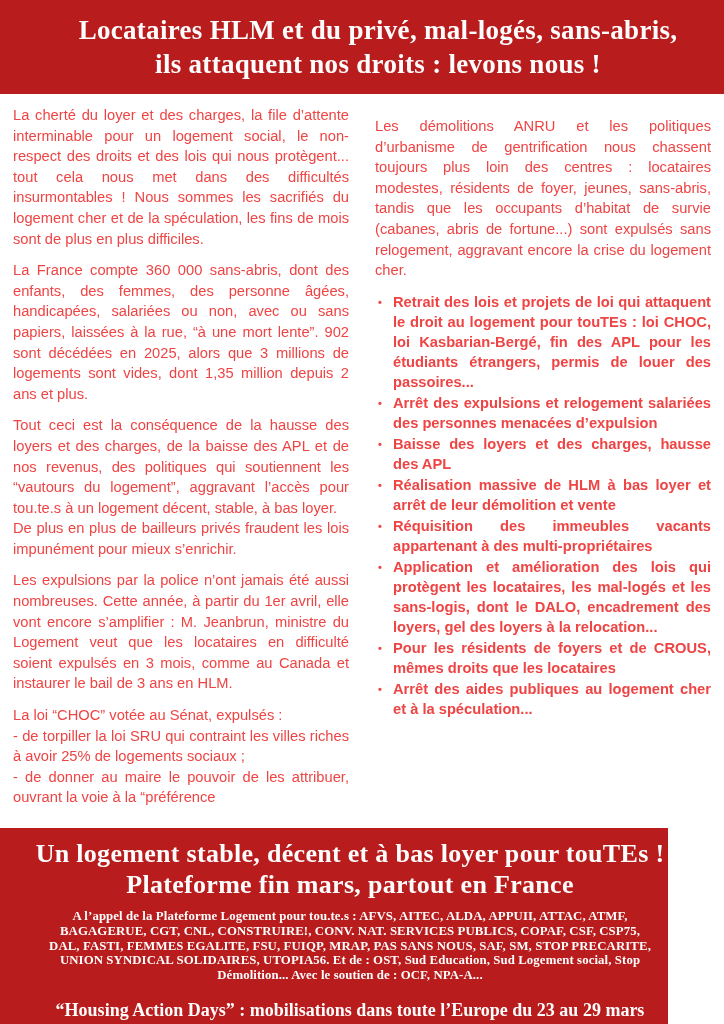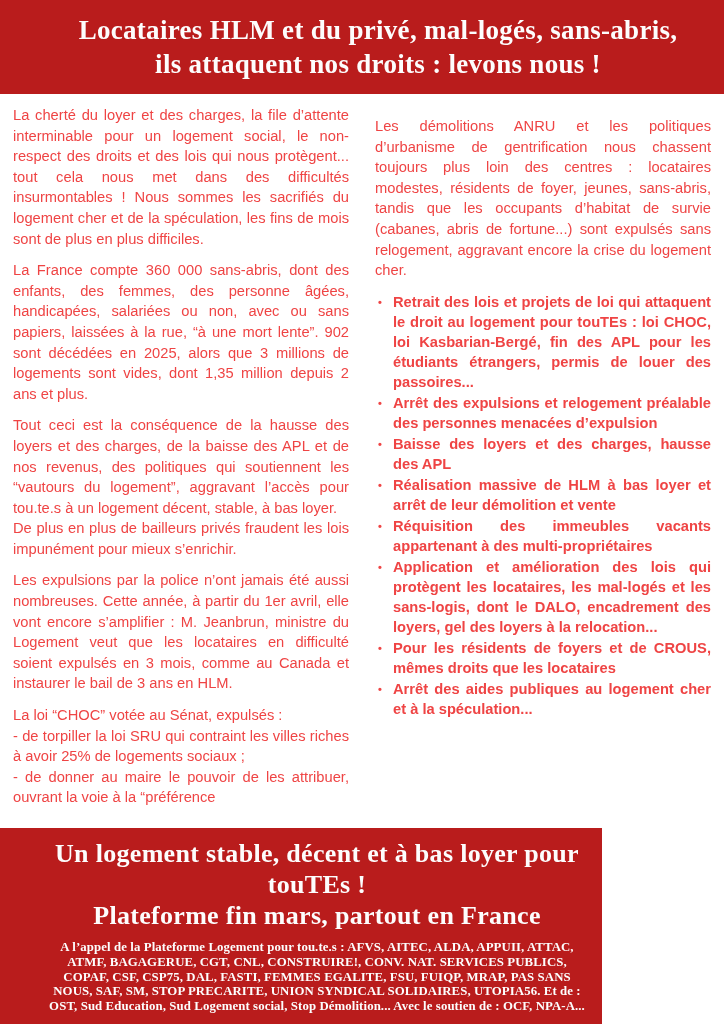--- a/index.html
+++ b/index.html
@@ -26,21 +26,21 @@
     display: flex;
     flex-direction: column;
     justify-content: center;
     font-size: 27px;
     line-height: 34px;
     letter-spacing: 0.3px;
   }
   .banner.bottom {
     position: absolute;
     left: 0; bottom: 0;
-    width: 602px;
+    width: 668px;
     height: 196px;
     padding-top: 10px;
   }
   .slogan {
     font-size: 26px;
     line-height: 31px;
     letter-spacing: 0.3px;
   }
   .orgs {
     margin: 9px 16px 16px;
@@ -128,21 +128,21 @@
         <div class="para">
           <div>Les démolitions ANRU et les politiques d’urbanisme de gentrification nous chassent toujours plus loin des centres : locataires modestes, résidents de foyer, jeunes, sans-abris, tandis que les occupants d’habitat de survie (cabanes, abris de fortune...) sont expulsés sans relogement, aggravant encore la crise du logement cher.</div>
         </div>
         <div class="demands">
           <div class="demand">
             <span class="dot">•</span>
             <span class="dtext">Retrait des lois et projets de loi qui attaquent le droit au logement pour touTEs : loi CHOC, loi Kasbarian-Bergé, fin des APL pour les étudiants étrangers, permis de louer des passoires...</span>
           </div>
           <div class="demand">
             <span class="dot">•</span>
-            <span class="dtext">Arrêt des expulsions et relogement préalable des personnes menacées d’expulsion</span>
+            <span class="dtext">Arrêt des expulsions et relogement salariées des personnes menacées d’expulsion</span>
           </div>
           <div class="demand">
             <span class="dot">•</span>
             <span class="dtext">Baisse des loyers et des charges, hausse des APL</span>
           </div>
           <div class="demand">
             <span class="dot">•</span>
             <span class="dtext">Réalisation massive de HLM à bas loyer et arrêt de leur démolition et vente</span>
           </div>
           <div class="demand">

